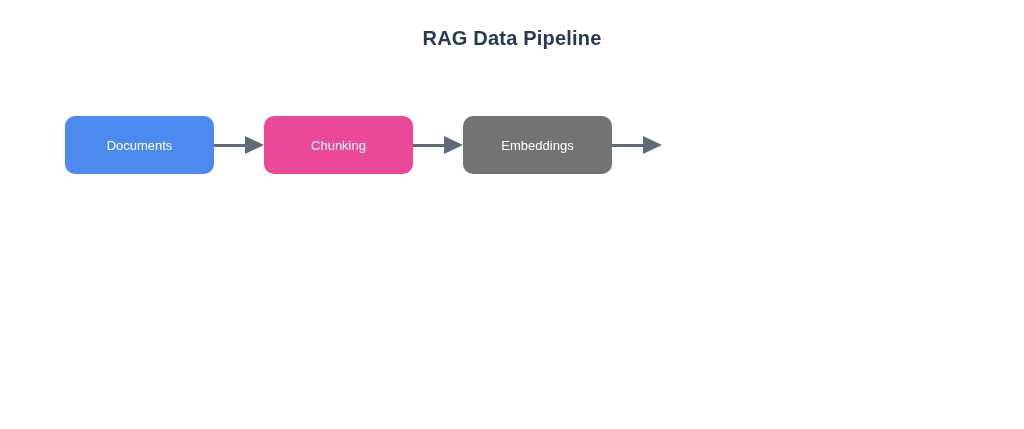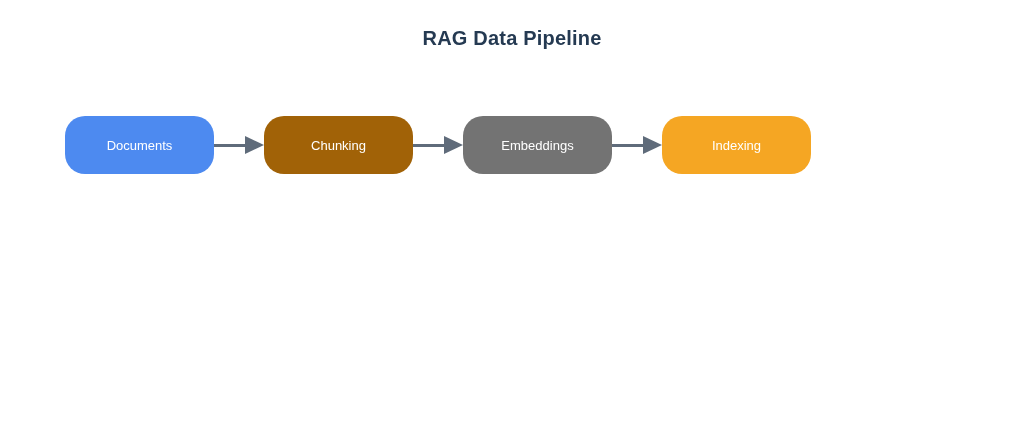--- a/index.html
+++ b/index.html
@@ -24,21 +24,21 @@
   .pipeline {
     position: absolute;
     left: 65px;
     top: 116px;
     display: flex;
     align-items: center;
   }
   .flow-node {
     width: 149px;
     height: 58px;
-    border-radius: 20px;
+    border-radius: 10px;
     display: flex;
     align-items: center;
     justify-content: center;
     flex: 0 0 auto;
   }
   .flow-node .node-label {
     color: #ffffff;
     font-size: 13px;
     line-height: 1;
   }
@@ -71,35 +71,32 @@
 
   <div class="flow-node" style="background-color: rgb(77, 138, 240);">
     <span class="node-label">Documents</span>
   </div>
 
   <div class="connector">
     <div class="conn-line" style="background-color: rgb(95, 107, 122);"></div>
     <div class="conn-head" style="border-left-color: rgb(95, 107, 122);"></div>
   </div>
 
-  <div class="flow-node" style="background-color: #a16207;">
+  <div class="flow-node" style="background-color: #ec4899;">
     <span class="node-label">Chunking</span>
   </div>
 
   <div class="connector">
     <div class="conn-line" style="background-color: rgb(95, 107, 122);"></div>
     <div class="conn-head" style="border-left-color: rgb(95, 107, 122);"></div>
   </div>
 
   <div class="flow-node" style="background-color: #737373;">
     <span class="node-label">Embeddings</span>
   </div>
 
   <div class="connector">
     <div class="conn-line" style="background-color: rgb(95, 107, 122);"></div>
     <div class="conn-head" style="border-left-color: rgb(95, 107, 122);"></div>
   </div>
 
-  <div class="flow-node" style="background-color: rgb(245, 166, 35);">
-    <span class="node-label">Indexing</span>
-  </div>
 
 </div>
 
 </body></html>

